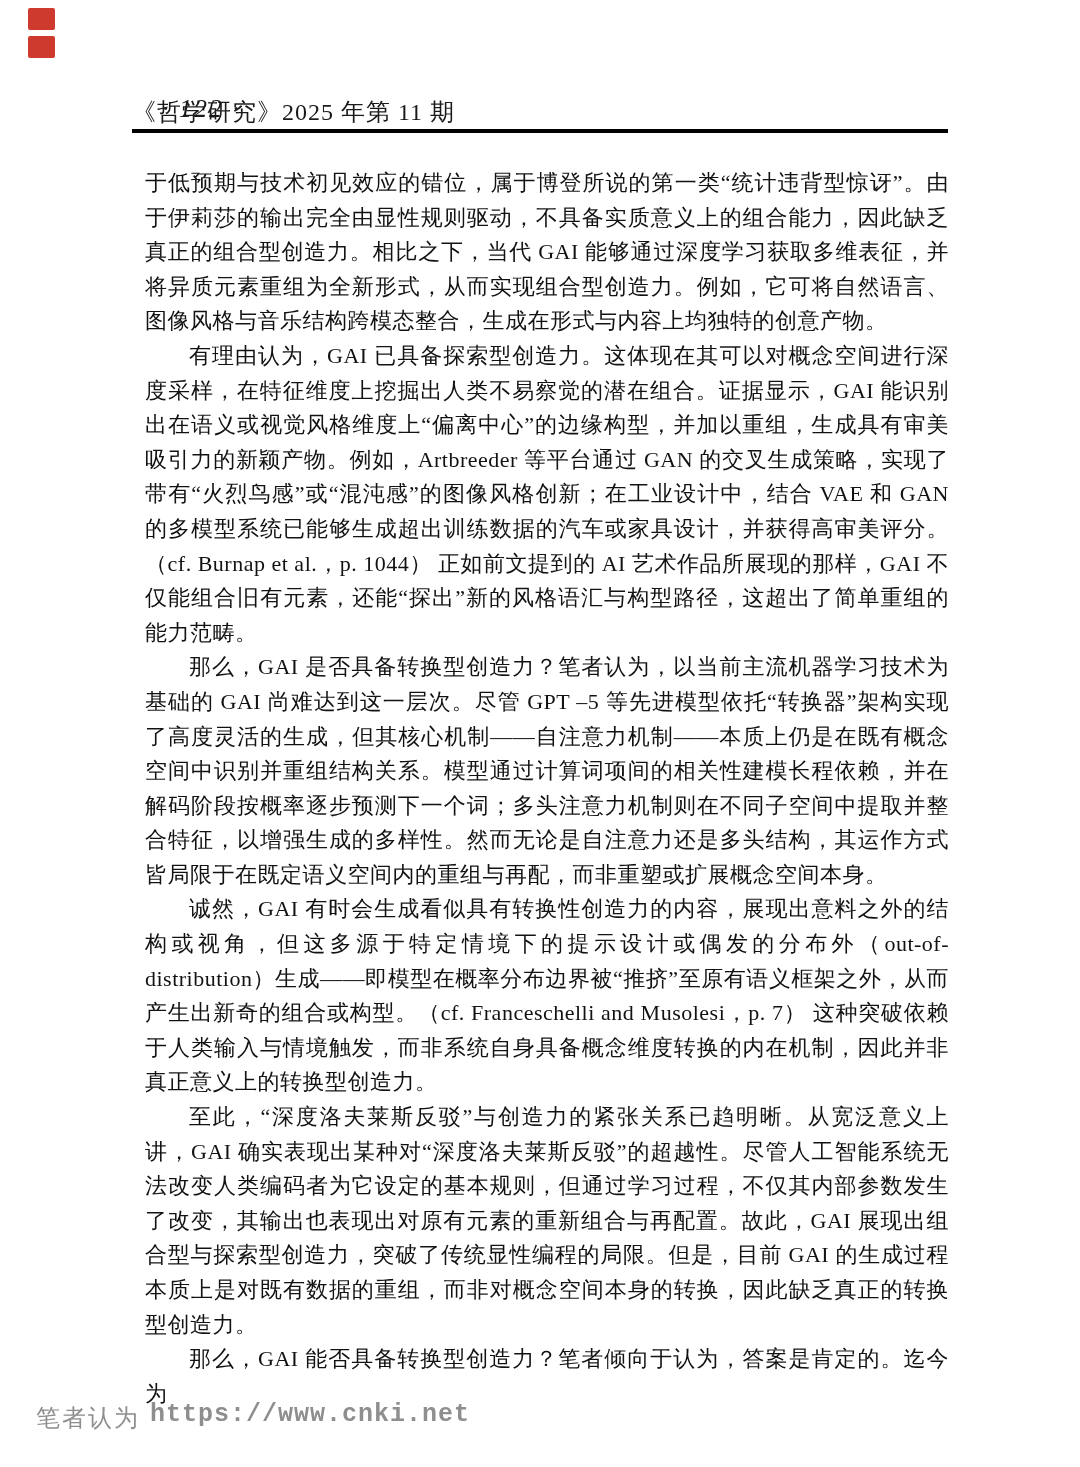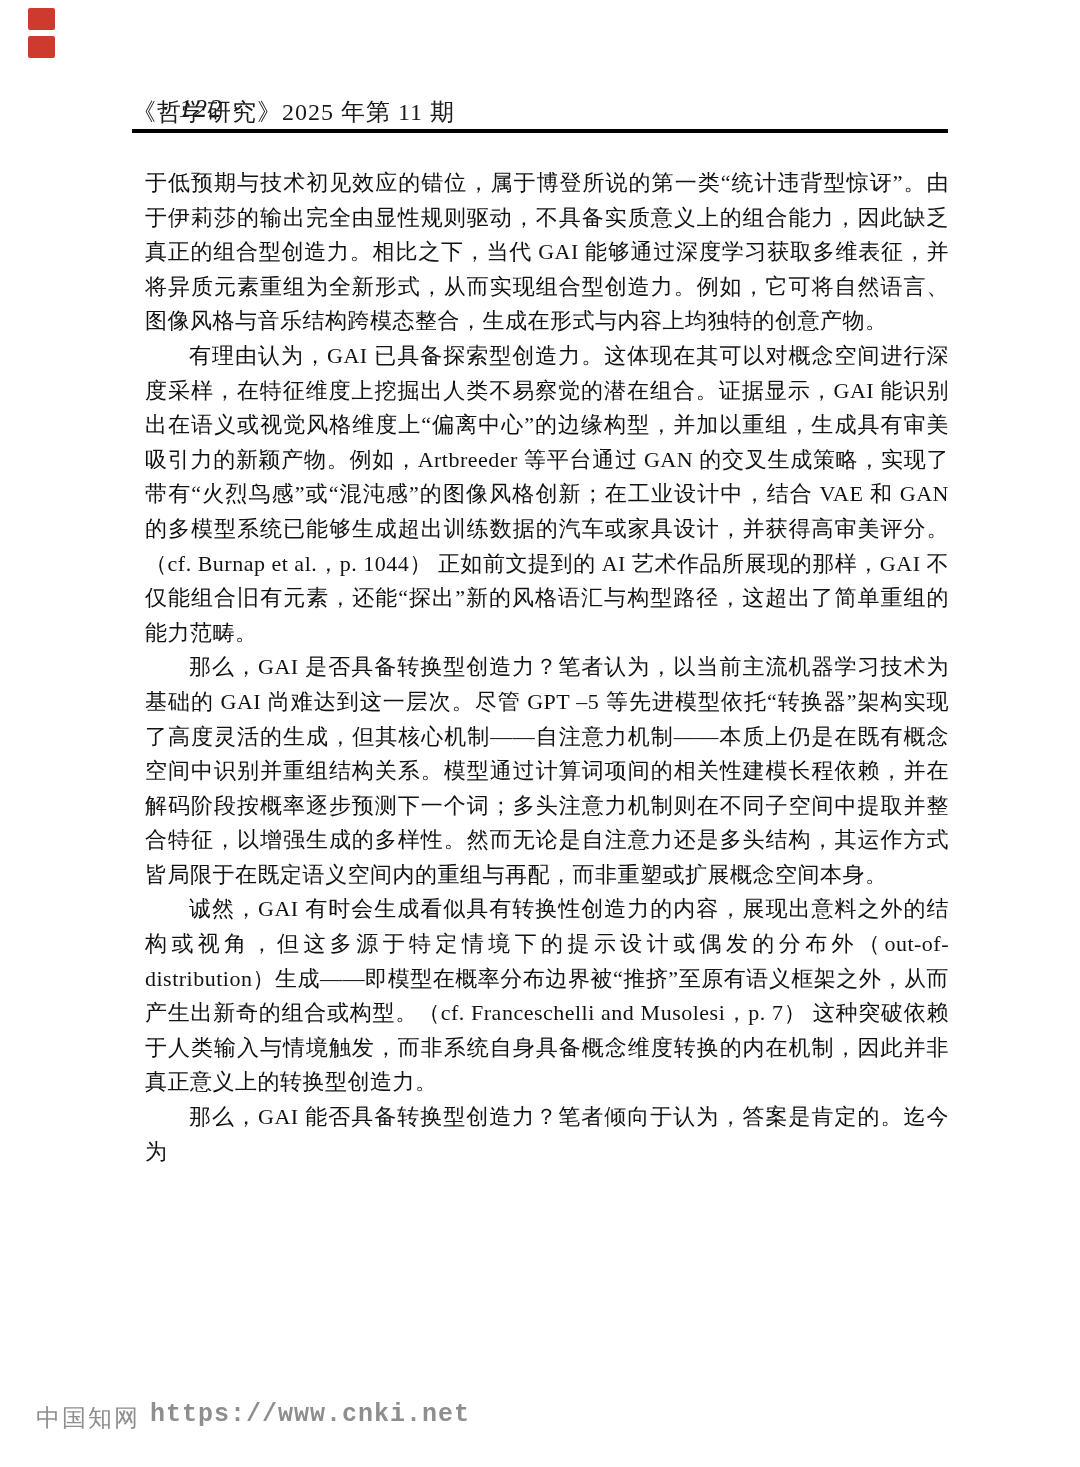--- a/index.html
+++ b/index.html
@@ -128,21 +128,22 @@
     <span class="journal-title">《哲学研究》2025 年第 11 期</span>
   </div>
 
   <div class="header-rule"></div>
 
   <div class="article-body">
     <p class="noindent">于低预期与技术初见效应的错位，属于博登所说的第一类“统计违背型惊讶”。由于伊莉莎的输出完全由显性规则驱动，不具备实质意义上的组合能力，因此缺乏真正的组合型创造力。相比之下，当代 GAI 能够通过深度学习获取多维表征，并将异质元素重组为全新形式，从而实现组合型创造力。例如，它可将自然语言、图像风格与音乐结构跨模态整合，生成在形式与内容上均独特的创意产物。</p>
     <p class="indent">有理由认为，GAI 已具备探索型创造力。这体现在其可以对概念空间进行深度采样，在特征维度上挖掘出人类不易察觉的潜在组合。证据显示，GAI 能识别出在语义或视觉风格维度上“偏离中心”的边缘构型，并加以重组，生成具有审美吸引力的新颖产物。例如，Artbreeder 等平台通过 GAN 的交叉生成策略，实现了带有“火烈鸟感”或“混沌感”的图像风格创新；在工业设计中，结合 VAE 和 GAN 的多模型系统已能够生成超出训练数据的汽车或家具设计，并获得高审美评分。（cf. Burnap et al.，p. 1044） 正如前文提到的 AI 艺术作品所展现的那样，GAI 不仅能组合旧有元素，还能“探出”新的风格语汇与构型路径，这超出了简单重组的能力范畴。</p>
     <p class="indent">那么，GAI 是否具备转换型创造力？笔者认为，以当前主流机器学习技术为基础的 GAI 尚难达到这一层次。尽管 GPT –5 等先进模型依托“转换器”架构实现了高度灵活的生成，但其核心机制——自注意力机制——本质上仍是在既有概念空间中识别并重组结构关系。模型通过计算词项间的相关性建模长程依赖，并在解码阶段按概率逐步预测下一个词；多头注意力机制则在不同子空间中提取并整合特征，以增强生成的多样性。然而无论是自注意力还是多头结构，其运作方式皆局限于在既定语义空间内的重组与再配，而非重塑或扩展概念空间本身。</p>
     <p class="indent">诚然，GAI 有时会生成看似具有转换性创造力的内容，展现出意料之外的结构或视角，但这多源于特定情境下的提示设计或偶发的分布外（out-of-distribution）生成——即模型在概率分布边界被“推挤”至原有语义框架之外，从而产生出新奇的组合或构型。（cf. Franceschelli and Musolesi，p. 7） 这种突破依赖于人类输入与情境触发，而非系统自身具备概念维度转换的内在机制，因此并非真正意义上的转换型创造力。</p>
+    <p class="indent">至此，“深度洛夫莱斯反驳”与创造力的紧张关系已趋明晰。从宽泛意义上讲，GAI 确实表现出某种对“深度洛夫莱斯反驳”的超越性。尽管人工智能系统无法改变人类编码者为它设定的基本规则，但通过学习过程，不仅其内部参数发生了改变，其输出也表现出对原有元素的重新组合与再配置。故此，GAI 展现出组合型与探索型创造力，突破了传统显性编程的局限。但是，目前 GAI 的生成过程本质上是对既有数据的重组，而非对概念空间本身的转换，因此缺乏真正的转换型创造力。</p>
     <p class="indent">那么，GAI 能否具备转换型创造力？笔者倾向于认为，答案是肯定的。迄今为</p>
   </div>
 
   <div class="footer">
-    <span class="cnki-name">中国知网</span>
+    <span class="cnki-name">笔者认为</span>
     <span class="cnki-url">https://www.cnki.net</span>
   </div>
 
 </div>
 
 </body></html>

